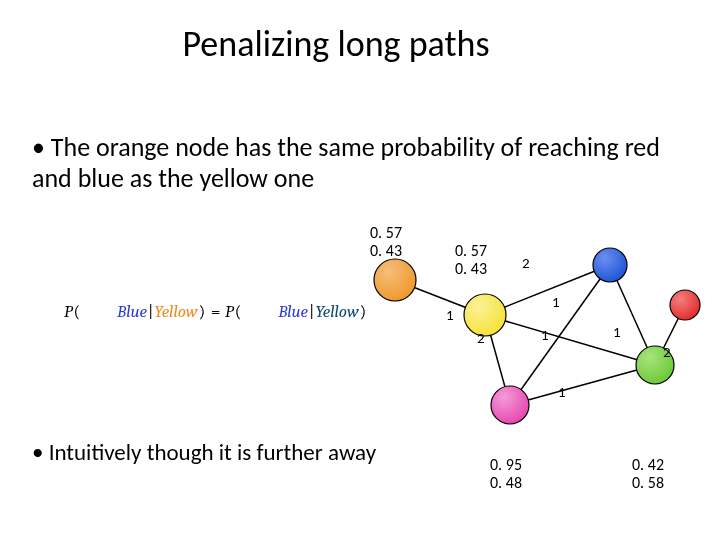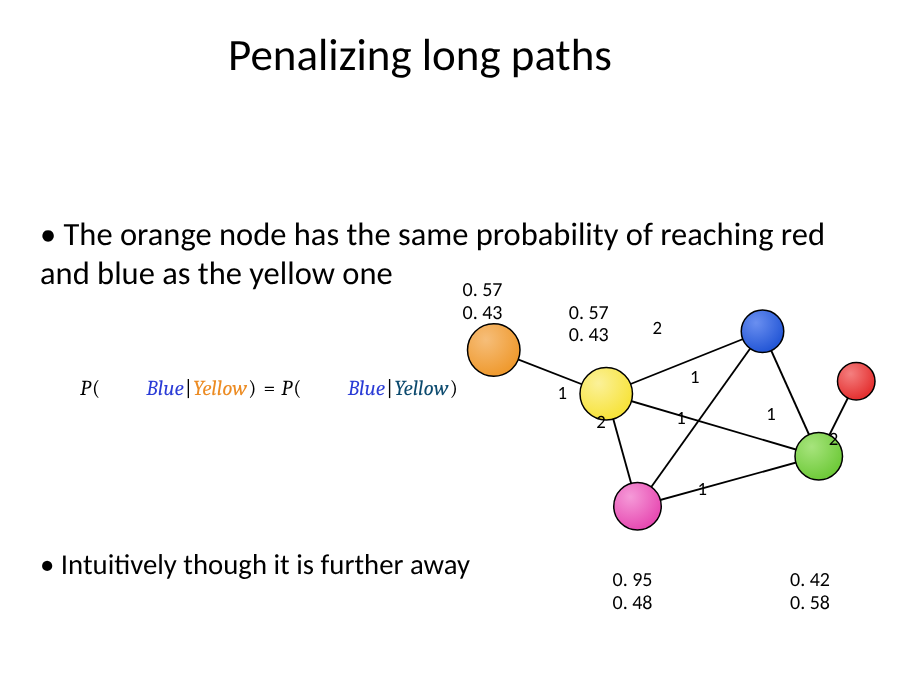--- a/index.html
+++ b/index.html
@@ -23,21 +23,20 @@
     font-weight: 400;
     color: #000;
   }
   .bullet1 {
     position: absolute;
     top: 132px;
     left: 32px;
     right: 32px;
     font-size: 26px;
     line-height: 1.2;
-    margin-top: 40px;
   }
   .bullet2 {
     position: absolute;
     top: 438px;
     left: 32px;
     font-size: 23px;
   }
   .bullet1::before, .bullet2::before {
     content: "• ";
   }

